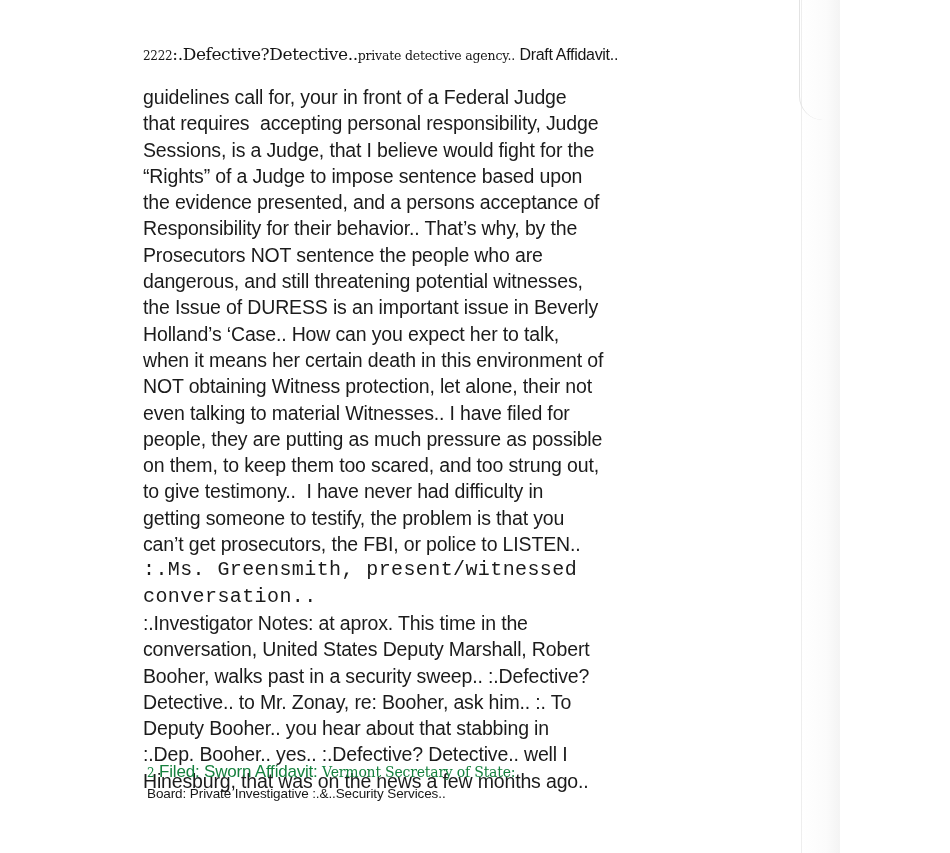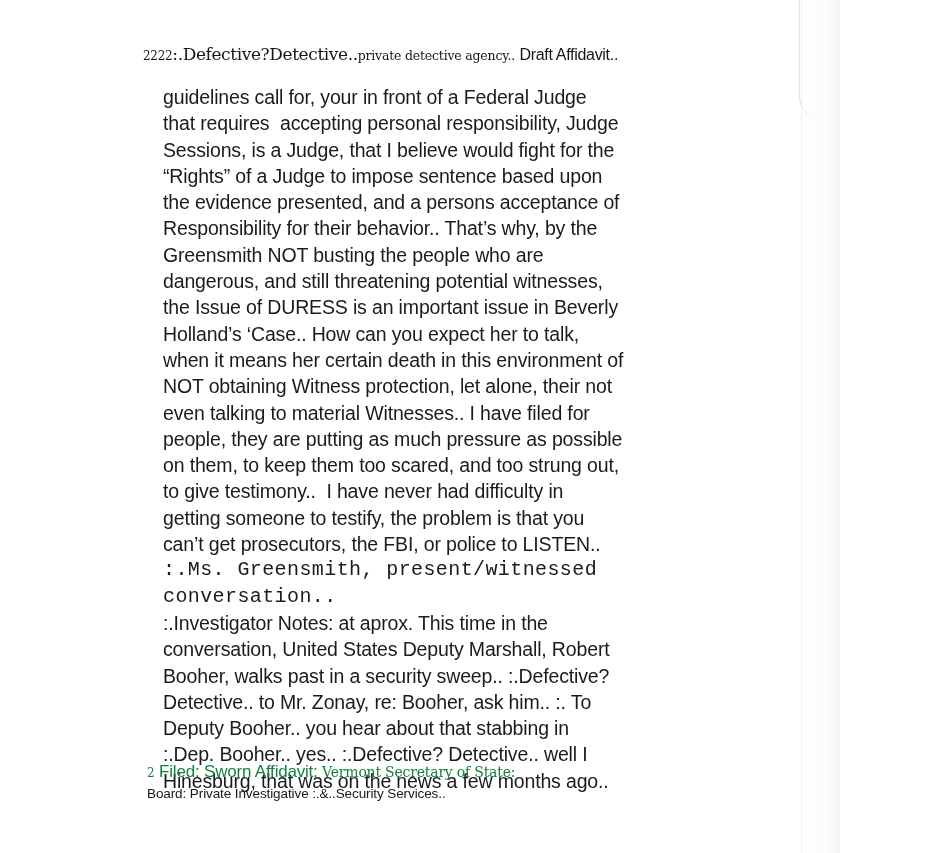--- a/index.html
+++ b/index.html
@@ -82,21 +82,20 @@
     top: 84px;
     width: 700px;
   }
   .body-line {
     font-family: "Liberation Sans", sans-serif;
     font-size: 19.5px;
     line-height: 26.3px;
     letter-spacing: -0.15px;
     color: #1b1b1b;
     white-space: pre;
-    margin-left: 20px;
   }
   .body-line.mono {
     font-family: "Liberation Mono", "DejaVu Sans Mono", monospace;
     font-size: 20px;
     letter-spacing: 0.4px;
   }
 
   
   .doc-footer {
     position: absolute;
@@ -143,21 +142,21 @@
     <span class="h-num">2222</span><span class="h-defective">:.Defective?Detective..</span><span class="h-agency">private detective agency..</span> <span class="h-draft">Draft Affidavit..</span>
   </div>
 
   <div class="body-block">
     <div class="body-line">guidelines call for, your in front of a Federal Judge</div>
     <div class="body-line">that requires  accepting personal responsibility, Judge</div>
     <div class="body-line">Sessions, is a Judge, that I believe would fight for the</div>
     <div class="body-line">“Rights” of a Judge to impose sentence based upon</div>
     <div class="body-line">the evidence presented, and a persons acceptance of</div>
     <div class="body-line">Responsibility for their behavior.. That’s why, by the</div>
-    <div class="body-line">Greensmith NOT busting the people who are</div>
+    <div class="body-line">Prosecutors NOT sentence the people who are</div>
     <div class="body-line">dangerous, and still threatening potential witnesses,</div>
     <div class="body-line">the Issue of DURESS is an important issue in Beverly</div>
     <div class="body-line">Holland’s ‘Case.. How can you expect her to talk,</div>
     <div class="body-line">when it means her certain death in this environment of</div>
     <div class="body-line">NOT obtaining Witness protection, let alone, their not</div>
     <div class="body-line">even talking to material Witnesses.. I have filed for</div>
     <div class="body-line">people, they are putting as much pressure as possible</div>
     <div class="body-line">on them, to keep them too scared, and too strung out,</div>
     <div class="body-line">to give testimony..  I have never had difficulty in</div>
     <div class="body-line">getting someone to testify, the problem is that you</div>

